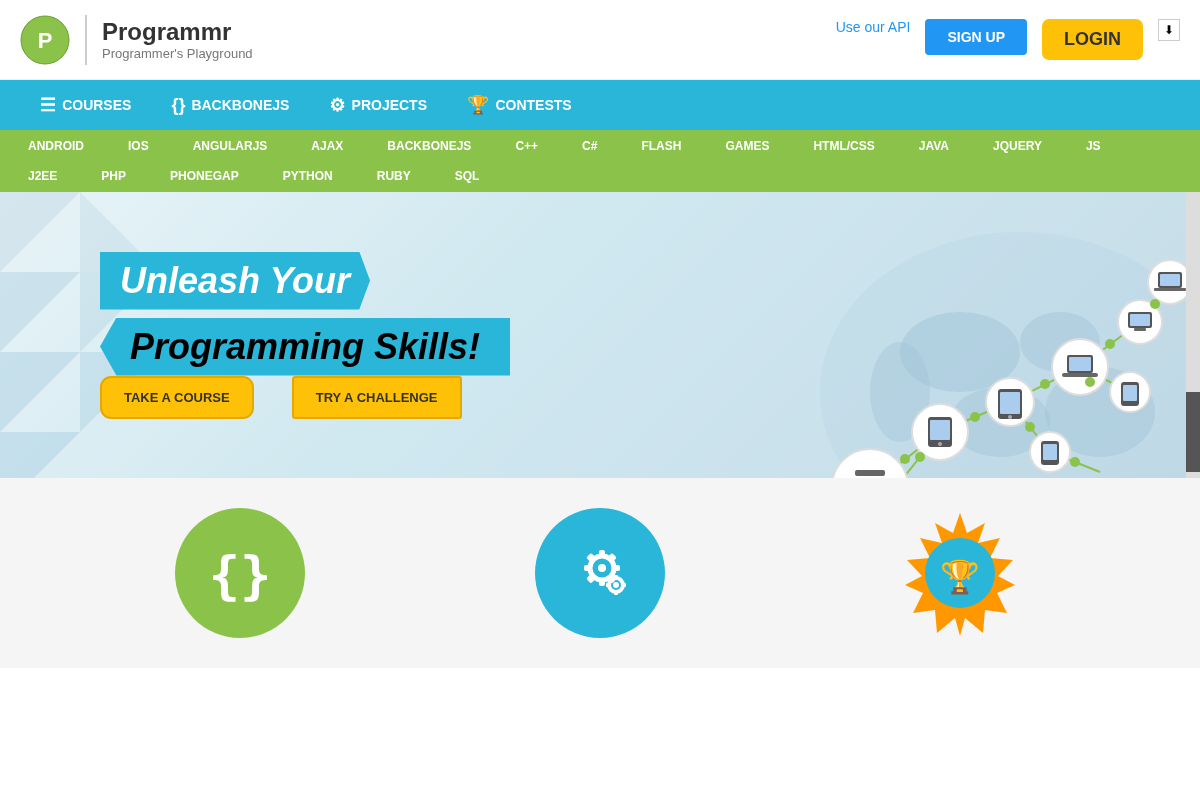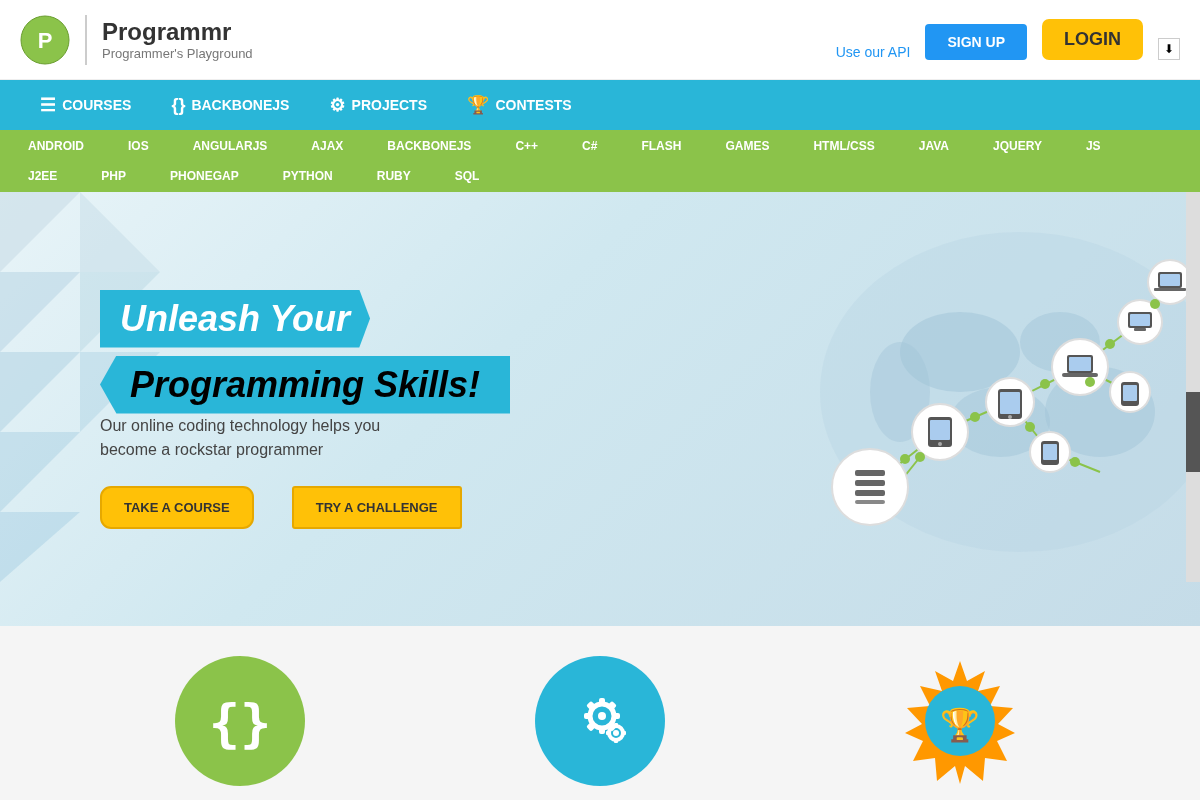--- a/index.html
+++ b/index.html
@@ -34,21 +34,21 @@
       color: #777;
     }
     .header-divider {
       width: 2px;
       height: 50px;
       background: #ccc;
       margin: 0 5px;
     }
     .header-right {
       display: flex;
-      align-items: flex-end;
+      align-items: flex-start;
       gap: 15px;
     }
     .api-link {
       color: #2196F3;
       text-decoration: none;
       font-size: 14px;
     }
     .btn-signup {
       background: #2196F3;
       color: #fff;
@@ -117,21 +117,21 @@
       font-size: 12px;
       font-weight: bold;
       padding: 4px 18px;
       cursor: pointer;
       text-transform: uppercase;
     }
 
     
     .hero {
       background: linear-gradient(135deg, #e8f4f8 0%, #d0e8f0 40%, #c5dce8 100%);
-      height: 434px;
+      height: 286px;
       position: relative;
       overflow: hidden;
       display: flex;
       align-items: center;
     }
     .hero-content {
       position: relative;
       z-index: 2;
       margin-left: 100px;
       max-width: 520px;
@@ -297,24 +297,20 @@
     <polygon points="0,320 80,320 0,390" fill="rgba(120,180,210,0.25)"></polygon>
     <polygon points="80,0 160,80 80,80" fill="rgba(190,215,228,0.4)"></polygon>
     <polygon points="80,80 160,80 80,160" fill="rgba(170,205,222,0.35)"></polygon>
     <polygon points="80,160 160,160 80,240" fill="rgba(150,195,218,0.3)"></polygon>
   </svg>
 
   <div class="hero-content">
     <div class="hero-title-1">Unleash Your</div>
     <br>
     <div class="hero-title-2">Programming Skills!</div>
-    <p class="hero-subtitle">
-      <span>Our online coding technology helps you</span><br>
-      <span>become a rockstar programmer</span>
-    </p>
     <div class="hero-buttons">
       <button class="btn-course">TAKE A COURSE</button>
       <button class="btn-challenge">TRY A CHALLENGE</button>
     </div>
   </div>
 
   <svg style="position:absolute;right:0;top:0;width:500px;height:390px;" viewBox="0 0 500 390">
 
     <ellipse cx="320" cy="200" rx="200" ry="160" fill="rgba(180,210,225,0.3)"></ellipse>
 

